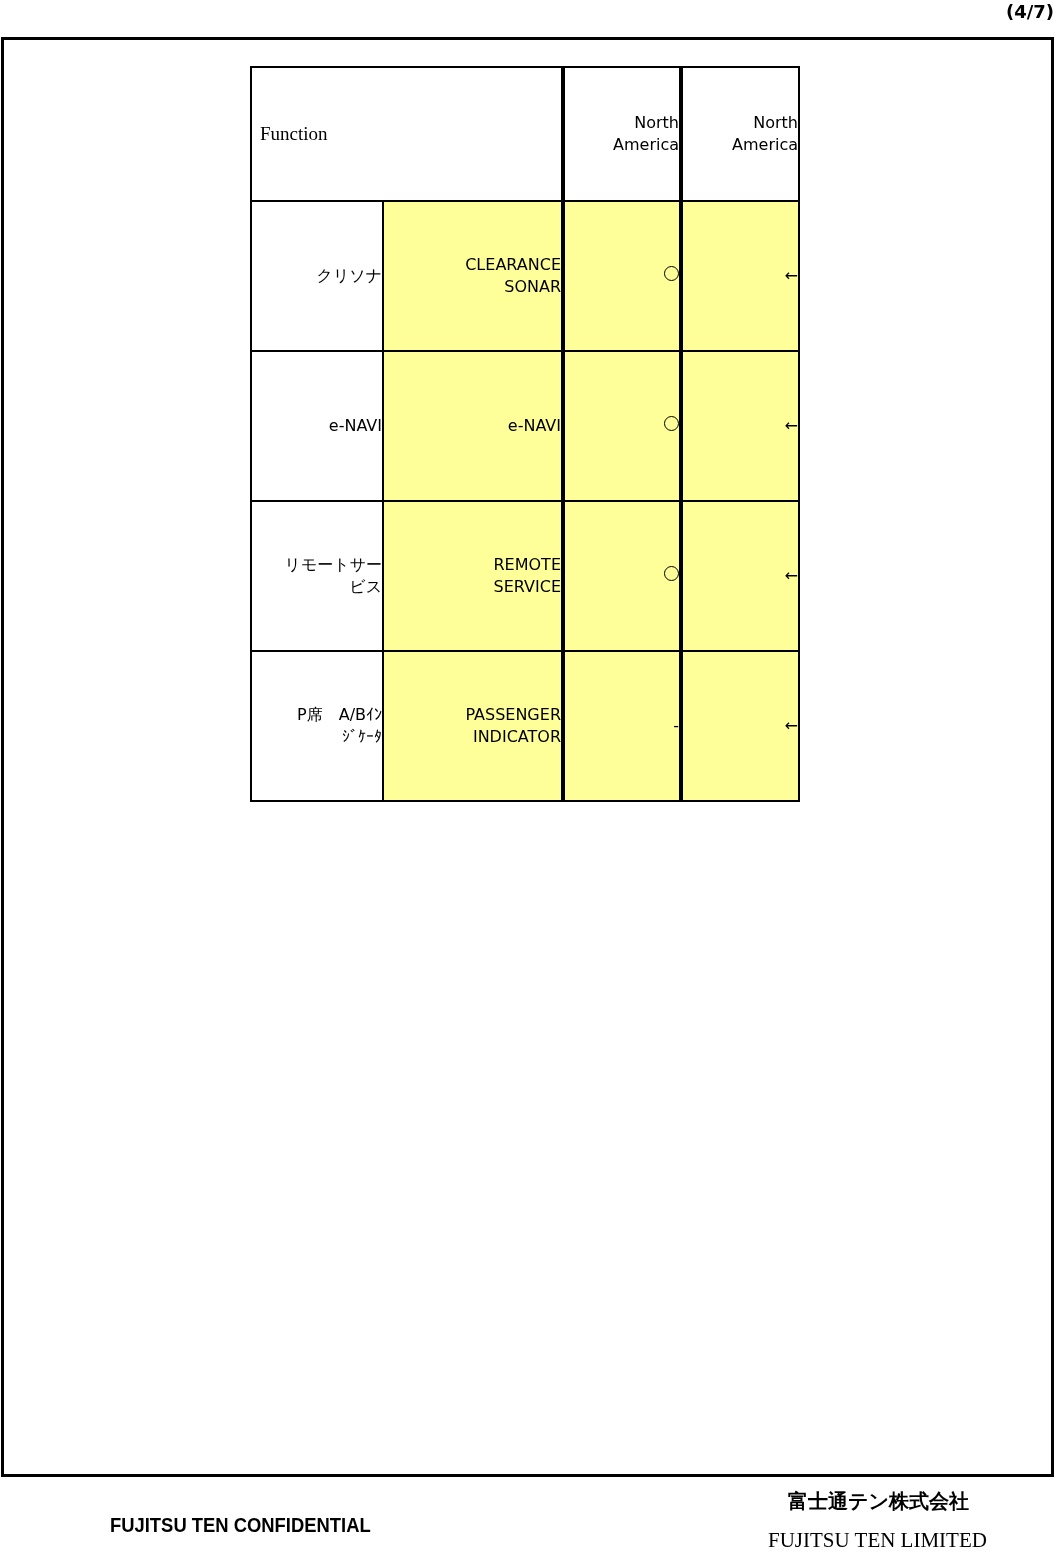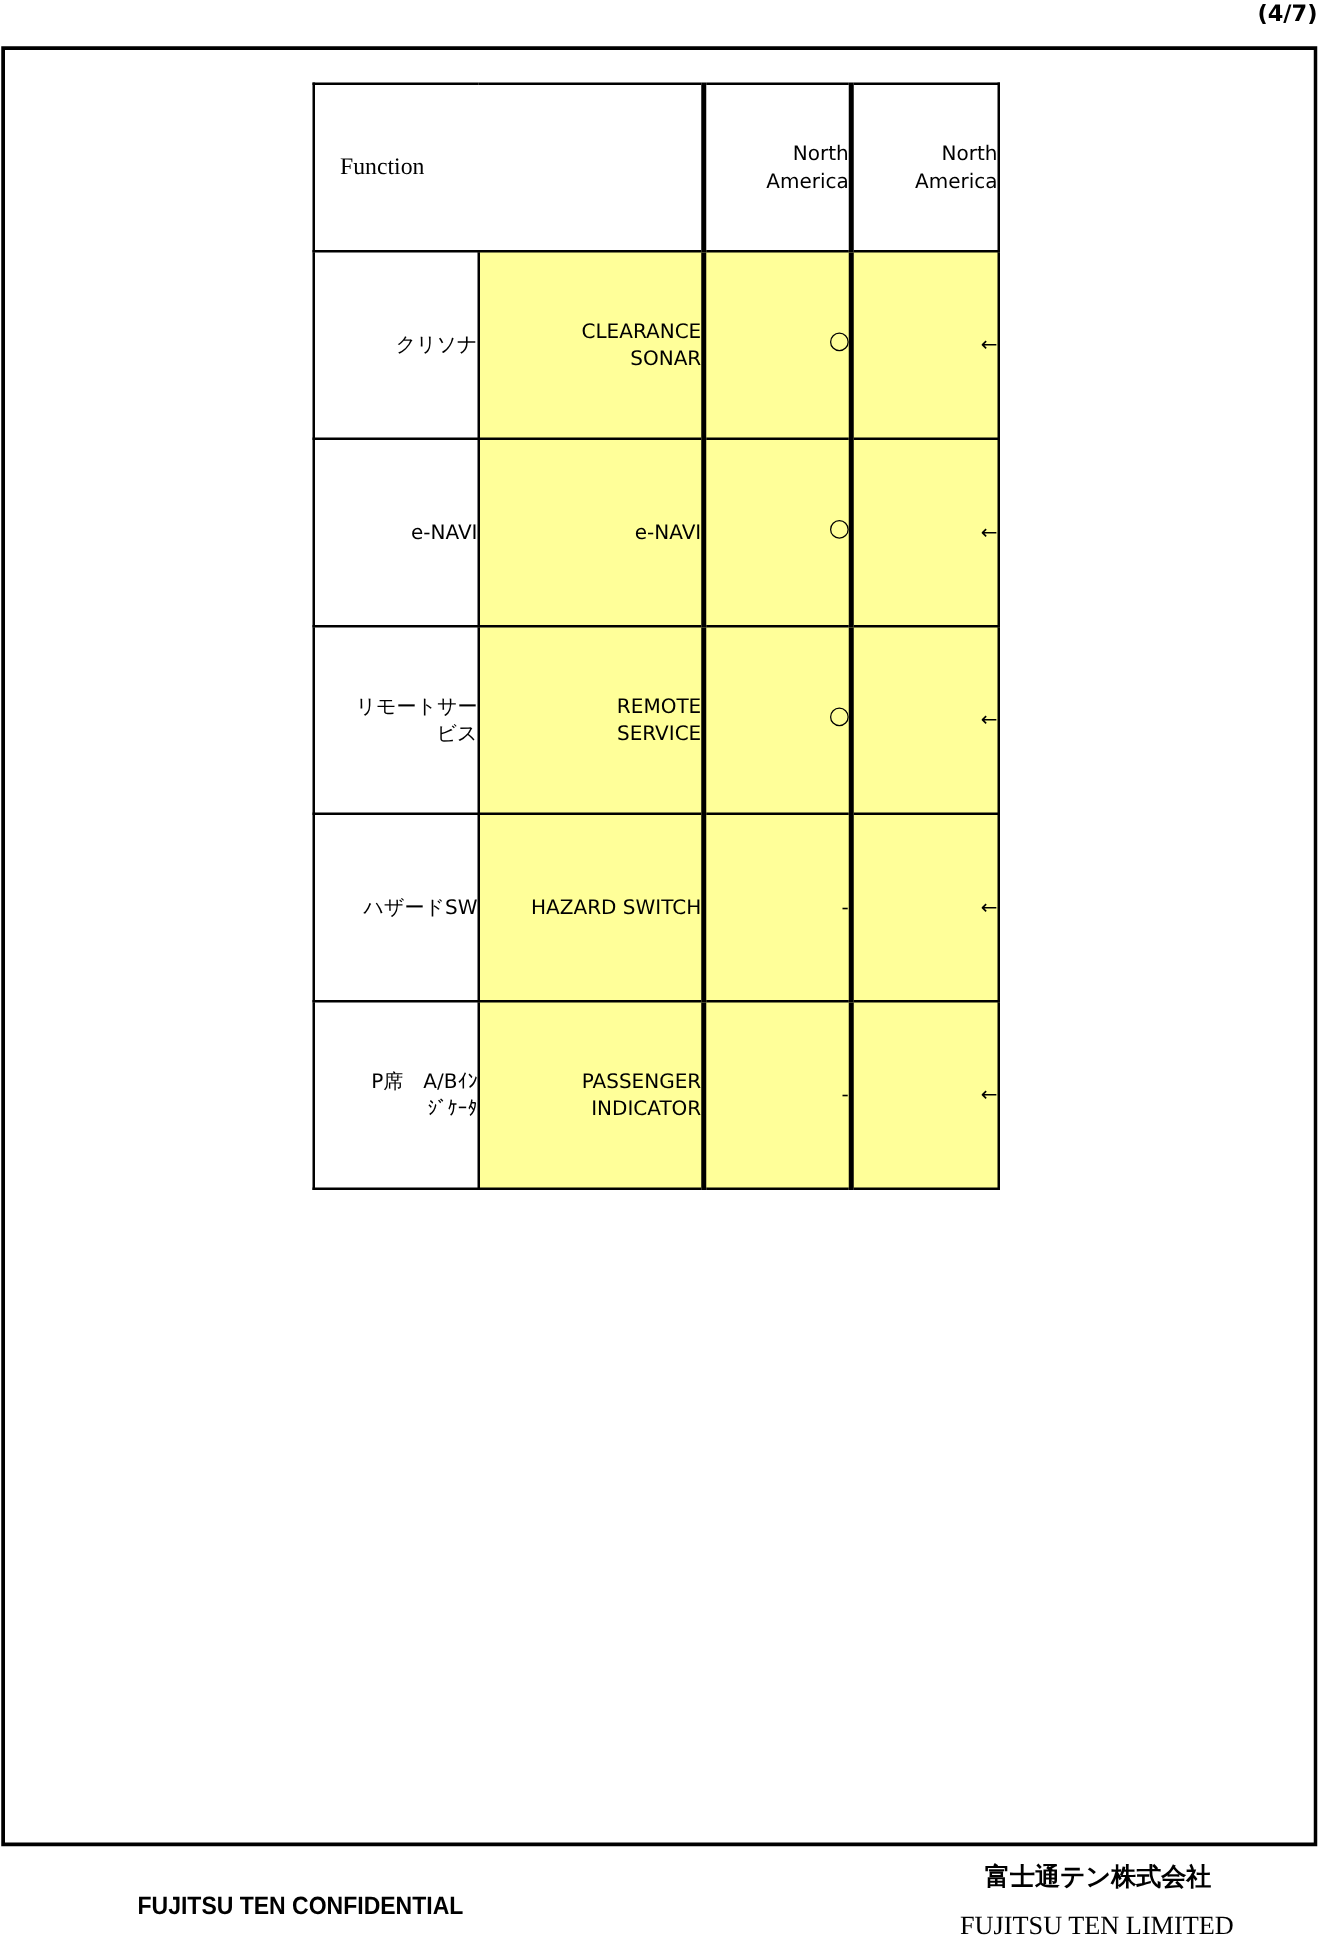--- a/index.html
+++ b/index.html
@@ -5,21 +5,21 @@
   html, body { margin: 0; padding: 0; background: #ffffff; }
   body { width: 1054px; height: 1552px; position: relative; overflow: hidden;
          font-family: "DejaVu Sans", "Liberation Sans", sans-serif; color: #000; }
   .page-num { position: absolute; top: 0; right: 0; font-size: 18px; line-height: 24px; font-weight: bold; }
   .frame { position: absolute; left: 1px; top: 37px; width: 1047px; height: 1434px;
            border: 3px solid #000; box-sizing: content-box; }
   .tbl { position: absolute; left: 250px; top: 66px; border-collapse: collapse; table-layout: fixed; }
   .tbl td { border: 2px solid #000; text-align: right; vertical-align: middle; padding: 0;
             font-size: 16px; line-height: 22px; }
   .tbl td.thick-l { border-left: 4px solid #000; }
-  .tbl td.hdr-func { text-align: left; padding-left: 20px; font-family: "Liberation Serif", "DejaVu Serif", serif; font-size: 19px; }
+  .tbl td.hdr-func { text-align: left; padding-left: 8px; font-family: "Liberation Serif", "DejaVu Serif", serif; font-size: 19px; }
   .yellow { background: #ffff99; }
   .white { background: #ffffff; }
   .jp { font-size: 16px; }
   .footer-conf { position: absolute; left: 110px; top: 1514px; font-size: 20px; font-weight: bold;
                  font-family: "Liberation Sans", "DejaVu Sans", sans-serif; transform: scaleX(0.92); transform-origin: left; }
   .footer-jp { position: absolute; left: 788px; top: 1488px; font-size: 20px; font-weight: bold; }
   .footer-en { position: absolute; left: 768px; top: 1528px; font-size: 21px;
                font-family: "Liberation Serif", "DejaVu Serif", serif; }
   .circle { display: inline-block; width: 13px; height: 13px; border: 1.5px solid #000; border-radius: 50%; }
 </style>
@@ -74,26 +74,20 @@
       <div>ビス</div>
     </td>
     <td class="yellow">
       <div>REMOTE</div>
       <div>SERVICE</div>
     </td>
     <td class="yellow thick-l"><span class="circle"></span></td>
     <td class="yellow thick-l">←</td>
   </tr>
 
-  <tr style="height:150px">
-    <td class="white jp">ハザードSW</td>
-    <td class="yellow">HAZARD SWITCH</td>
-    <td class="yellow thick-l">-</td>
-    <td class="yellow thick-l">←</td>
-  </tr>
 
   <tr style="height:150px">
     <td class="white jp">
       <div>P席　A/Bｲﾝ</div>
       <div>ｼﾞｹｰﾀ</div>
     </td>
     <td class="yellow">
       <div>PASSENGER</div>
       <div>INDICATOR</div>
     </td>

